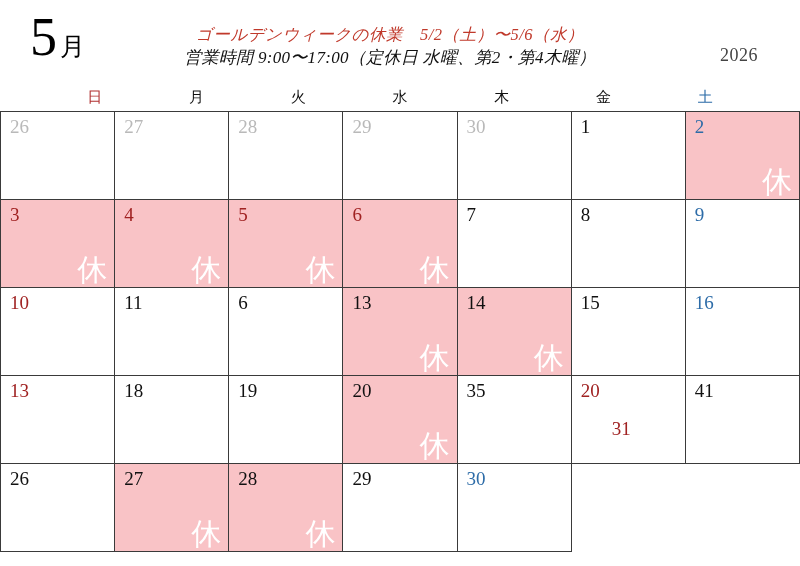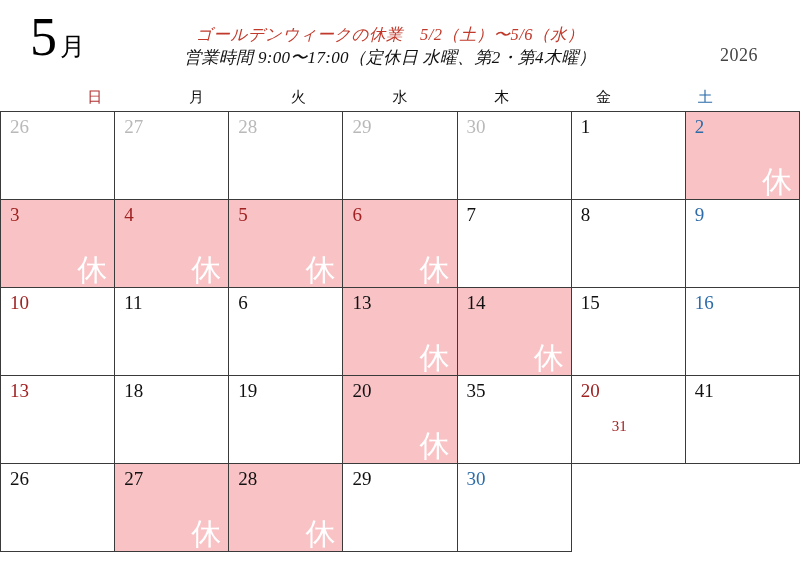--- a/index.html
+++ b/index.html
@@ -130,21 +130,21 @@
     color: #111111;
   }
   .daynum.sun { color: #a02222; }
   .daynum.sat { color: #2d6ca8; }
   .daynum.other { color: #b9b9b9; }
   .daynum2 {
     position: absolute;
     left: 40px;
     top: 43px;
     font-family: "Liberation Serif", serif;
-    font-size: 15px;
+    font-size: 19px;
     line-height: 1;
     color: #a02222;
   }
   .closed-mark {
     position: absolute;
     right: 7px;
     bottom: 2px;
     font-family: "Liberation Serif", serif;
     font-size: 30px;
     line-height: 1;

